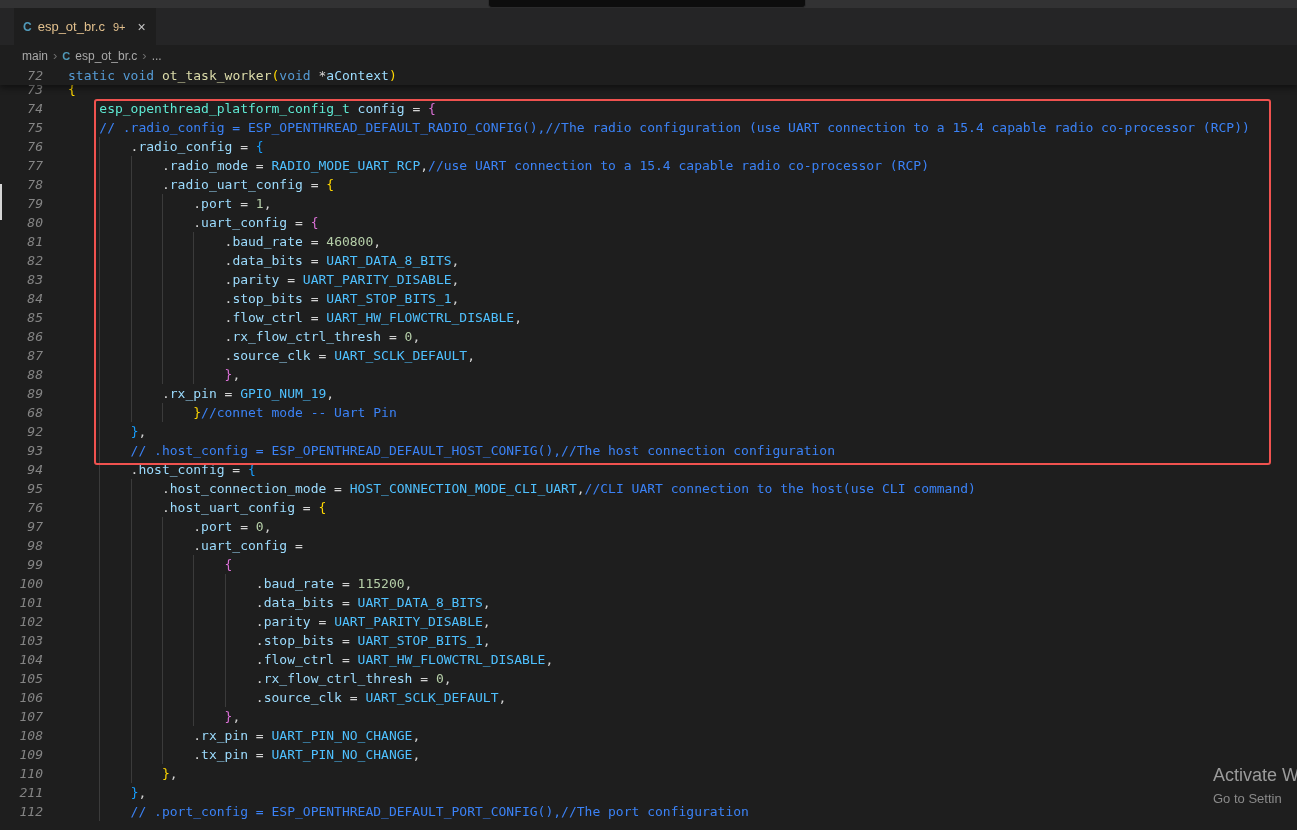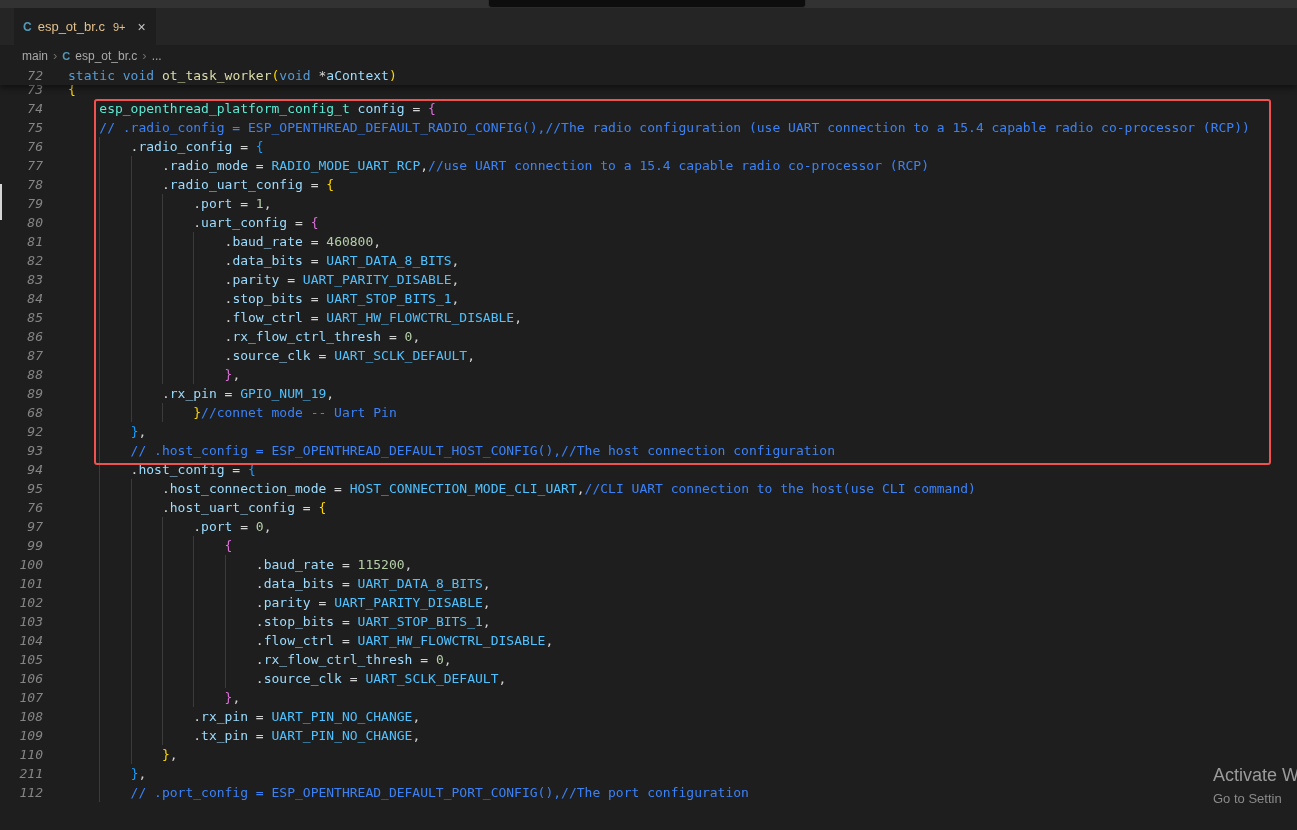--- a/index.html
+++ b/index.html
@@ -93,20 +93,21 @@
       <div class="code-line"><span class="ln-num">87</span><span class="ln-code"><span class="guide" style="left: calc(4ch + 22px);"></span><span class="guide" style="left: calc(8ch + 22px);"></span><span class="guide" style="left: calc(12ch + 22px);"></span><span class="guide" style="left: calc(16ch + 22px);"></span><span class="tk-pl">                    .</span><span class="tk-va">source_clk</span><span class="tk-pl"> = </span><span class="tk-co">UART_SCLK_DEFAULT</span><span class="tk-pl">,</span></span></div>
       <div class="code-line"><span class="ln-num">88</span><span class="ln-code"><span class="guide" style="left: calc(4ch + 22px);"></span><span class="guide" style="left: calc(8ch + 22px);"></span><span class="guide" style="left: calc(12ch + 22px);"></span><span class="guide" style="left: calc(16ch + 22px);"></span><span class="tk-pl">                    </span><span class="tk-b2">}</span><span class="tk-pl">,</span></span></div>
       <div class="code-line"><span class="ln-num">89</span><span class="ln-code"><span class="guide" style="left: calc(4ch + 22px);"></span><span class="guide" style="left: calc(8ch + 22px);"></span><span class="tk-pl">            .</span><span class="tk-va">rx_pin</span><span class="tk-pl"> = </span><span class="tk-co">GPIO_NUM_19</span><span class="tk-pl">,</span></span></div>
       <div class="code-line"><span class="ln-num">68</span><span class="ln-code"><span class="guide" style="left: calc(4ch + 22px);"></span><span class="guide" style="left: calc(8ch + 22px);"></span><span class="guide" style="left: calc(12ch + 22px);"></span><span class="tk-pl">                </span><span class="tk-b1">}</span><span class="tk-cm">//connet mode -- Uart Pin</span></span></div>
       <div class="code-line"><span class="ln-num">92</span><span class="ln-code"><span class="guide" style="left: calc(4ch + 22px);"></span><span class="tk-pl">        </span><span class="tk-b3">}</span><span class="tk-pl">,</span></span></div>
       <div class="code-line"><span class="ln-num">93</span><span class="ln-code"><span class="guide" style="left: calc(4ch + 22px);"></span><span class="tk-cm">        // .host_config = ESP_OPENTHREAD_DEFAULT_HOST_CONFIG(),//The host connection configuration</span></span></div>
       <div class="code-line"><span class="ln-num">94</span><span class="ln-code"><span class="guide" style="left: calc(4ch + 22px);"></span><span class="tk-pl">        .</span><span class="tk-va">host_config</span><span class="tk-pl"> = </span><span class="tk-b3">{</span></span></div>
       <div class="code-line"><span class="ln-num">95</span><span class="ln-code"><span class="guide" style="left: calc(4ch + 22px);"></span><span class="guide" style="left: calc(8ch + 22px);"></span><span class="tk-pl">            .</span><span class="tk-va">host_connection_mode</span><span class="tk-pl"> = </span><span class="tk-co">HOST_CONNECTION_MODE_CLI_UART</span><span class="tk-pl">,</span><span class="tk-cm">//CLI UART connection to the host(use CLI command)</span></span></div>
       <div class="code-line"><span class="ln-num">76</span><span class="ln-code"><span class="guide" style="left: calc(4ch + 22px);"></span><span class="guide" style="left: calc(8ch + 22px);"></span><span class="tk-pl">            .</span><span class="tk-va">host_uart_config</span><span class="tk-pl"> = </span><span class="tk-b1">{</span></span></div>
       <div class="code-line"><span class="ln-num">97</span><span class="ln-code"><span class="guide" style="left: calc(4ch + 22px);"></span><span class="guide" style="left: calc(8ch + 22px);"></span><span class="guide" style="left: calc(12ch + 22px);"></span><span class="tk-pl">                .</span><span class="tk-va">port</span><span class="tk-pl"> = </span><span class="tk-nu">0</span><span class="tk-pl">,</span></span></div>
+      <div class="code-line"><span class="ln-num">98</span><span class="ln-code"><span class="guide" style="left: calc(4ch + 22px);"></span><span class="guide" style="left: calc(8ch + 22px);"></span><span class="guide" style="left: calc(12ch + 22px);"></span><span class="tk-pl">                .</span><span class="tk-va">uart_config</span><span class="tk-pl"> =</span></span></div>
       <div class="code-line"><span class="ln-num">99</span><span class="ln-code"><span class="guide" style="left: calc(4ch + 22px);"></span><span class="guide" style="left: calc(8ch + 22px);"></span><span class="guide" style="left: calc(12ch + 22px);"></span><span class="guide" style="left: calc(16ch + 22px);"></span><span class="tk-pl">                    </span><span class="tk-b2">{</span></span></div>
       <div class="code-line"><span class="ln-num">100</span><span class="ln-code"><span class="guide" style="left: calc(4ch + 22px);"></span><span class="guide" style="left: calc(8ch + 22px);"></span><span class="guide" style="left: calc(12ch + 22px);"></span><span class="guide" style="left: calc(16ch + 22px);"></span><span class="guide" style="left: calc(20ch + 22px);"></span><span class="tk-pl">                        .</span><span class="tk-va">baud_rate</span><span class="tk-pl"> = </span><span class="tk-nu">115200</span><span class="tk-pl">,</span></span></div>
       <div class="code-line"><span class="ln-num">101</span><span class="ln-code"><span class="guide" style="left: calc(4ch + 22px);"></span><span class="guide" style="left: calc(8ch + 22px);"></span><span class="guide" style="left: calc(12ch + 22px);"></span><span class="guide" style="left: calc(16ch + 22px);"></span><span class="guide" style="left: calc(20ch + 22px);"></span><span class="tk-pl">                        .</span><span class="tk-va">data_bits</span><span class="tk-pl"> = </span><span class="tk-co">UART_DATA_8_BITS</span><span class="tk-pl">,</span></span></div>
       <div class="code-line"><span class="ln-num">102</span><span class="ln-code"><span class="guide" style="left: calc(4ch + 22px);"></span><span class="guide" style="left: calc(8ch + 22px);"></span><span class="guide" style="left: calc(12ch + 22px);"></span><span class="guide" style="left: calc(16ch + 22px);"></span><span class="guide" style="left: calc(20ch + 22px);"></span><span class="tk-pl">                        .</span><span class="tk-va">parity</span><span class="tk-pl"> = </span><span class="tk-co">UART_PARITY_DISABLE</span><span class="tk-pl">,</span></span></div>
       <div class="code-line"><span class="ln-num">103</span><span class="ln-code"><span class="guide" style="left: calc(4ch + 22px);"></span><span class="guide" style="left: calc(8ch + 22px);"></span><span class="guide" style="left: calc(12ch + 22px);"></span><span class="guide" style="left: calc(16ch + 22px);"></span><span class="guide" style="left: calc(20ch + 22px);"></span><span class="tk-pl">                        .</span><span class="tk-va">stop_bits</span><span class="tk-pl"> = </span><span class="tk-co">UART_STOP_BITS_1</span><span class="tk-pl">,</span></span></div>
       <div class="code-line"><span class="ln-num">104</span><span class="ln-code"><span class="guide" style="left: calc(4ch + 22px);"></span><span class="guide" style="left: calc(8ch + 22px);"></span><span class="guide" style="left: calc(12ch + 22px);"></span><span class="guide" style="left: calc(16ch + 22px);"></span><span class="guide" style="left: calc(20ch + 22px);"></span><span class="tk-pl">                        .</span><span class="tk-va">flow_ctrl</span><span class="tk-pl"> = </span><span class="tk-co">UART_HW_FLOWCTRL_DISABLE</span><span class="tk-pl">,</span></span></div>
       <div class="code-line"><span class="ln-num">105</span><span class="ln-code"><span class="guide" style="left: calc(4ch + 22px);"></span><span class="guide" style="left: calc(8ch + 22px);"></span><span class="guide" style="left: calc(12ch + 22px);"></span><span class="guide" style="left: calc(16ch + 22px);"></span><span class="guide" style="left: calc(20ch + 22px);"></span><span class="tk-pl">                        .</span><span class="tk-va">rx_flow_ctrl_thresh</span><span class="tk-pl"> = </span><span class="tk-nu">0</span><span class="tk-pl">,</span></span></div>
       <div class="code-line"><span class="ln-num">106</span><span class="ln-code"><span class="guide" style="left: calc(4ch + 22px);"></span><span class="guide" style="left: calc(8ch + 22px);"></span><span class="guide" style="left: calc(12ch + 22px);"></span><span class="guide" style="left: calc(16ch + 22px);"></span><span class="guide" style="left: calc(20ch + 22px);"></span><span class="tk-pl">                        .</span><span class="tk-va">source_clk</span><span class="tk-pl"> = </span><span class="tk-co">UART_SCLK_DEFAULT</span><span class="tk-pl">,</span></span></div>
       <div class="code-line"><span class="ln-num">107</span><span class="ln-code"><span class="guide" style="left: calc(4ch + 22px);"></span><span class="guide" style="left: calc(8ch + 22px);"></span><span class="guide" style="left: calc(12ch + 22px);"></span><span class="guide" style="left: calc(16ch + 22px);"></span><span class="tk-pl">                    </span><span class="tk-b2">}</span><span class="tk-pl">,</span></span></div>
       <div class="code-line"><span class="ln-num">108</span><span class="ln-code"><span class="guide" style="left: calc(4ch + 22px);"></span><span class="guide" style="left: calc(8ch + 22px);"></span><span class="guide" style="left: calc(12ch + 22px);"></span><span class="tk-pl">                .</span><span class="tk-va">rx_pin</span><span class="tk-pl"> = </span><span class="tk-co">UART_PIN_NO_CHANGE</span><span class="tk-pl">,</span></span></div>

